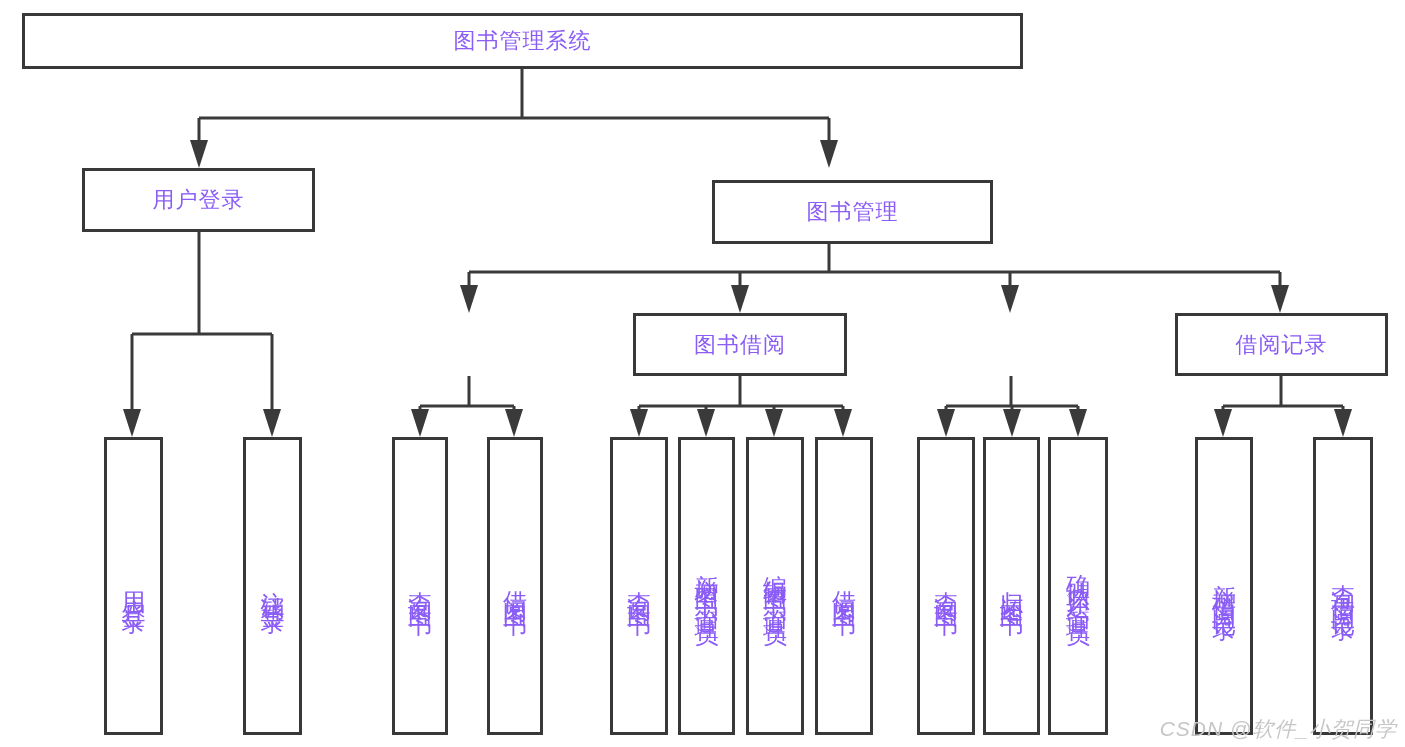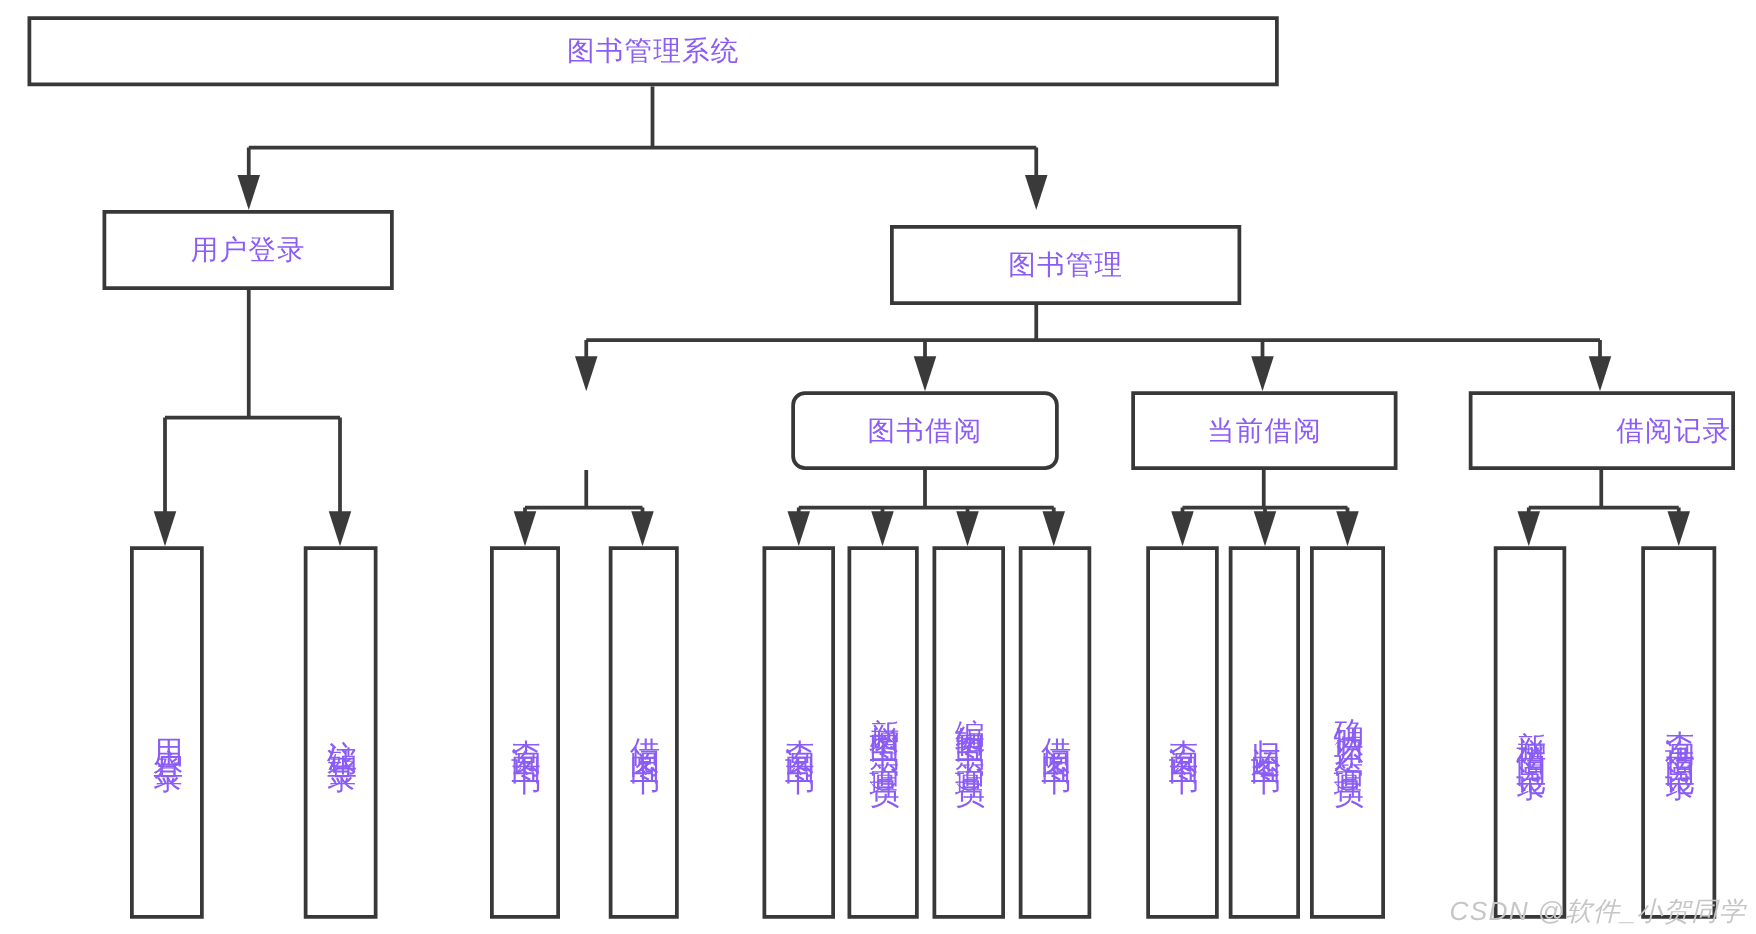--- a/index.html
+++ b/index.html
@@ -35,23 +35,23 @@
     text-orientation: mixed;
     font-size: 24px;
     letter-spacing: 7px;
     line-height: 1;
   }
   
   .n-root  { left: 22px;   top: 13px;  width: 1001px; height: 56px; }
   .n-l2a   { left: 82px;   top: 168px; width: 233px;  height: 64px; }
   .n-l2b   { left: 712px;  top: 168px; width: 281px;  height: 64px; margin-top: 12px; }
   .n-l3a   { left: 362px;  top: 313px; width: 216px;  height: 63px; }
-  .n-l3b   { left: 633px;  top: 313px; width: 214px;  height: 63px; border-radius: 11px; }
+  .n-l3b   { left: 633px;  top: 313px; width: 214px;  height: 63px; }
   .n-l3c   { left: 905px;  top: 313px; width: 213px;  height: 63px; }
-  .n-l3d   { left: 1175px; top: 313px; width: 213px;  height: 63px; justify-content: flex-end; }
+  .n-l3d   { left: 1175px; top: 313px; width: 213px;  height: 63px; }
   
   .v1  { left: 104px;  top: 437px; width: 59px; height: 298px; }
   .v2  { left: 243px;  top: 437px; width: 59px; height: 298px; }
   .v3  { left: 392px;  top: 437px; width: 56px; height: 298px; }
   .v4  { left: 487px;  top: 437px; width: 56px; height: 298px; }
   .v5  { left: 610px;  top: 437px; width: 58px; height: 298px; }
   .v6  { left: 678px;  top: 437px; width: 57px; height: 298px; }
   .v7  { left: 746px;  top: 437px; width: 58px; height: 298px; }
   .v8  { left: 815px;  top: 437px; width: 58px; height: 298px; }
   .v9  { left: 917px;  top: 437px; width: 58px; height: 298px; }
@@ -139,23 +139,20 @@
   <div class="node n-l2a">
     <span>用户登录</span>
   </div>
   <div class="node n-l2b">
     <span>图书管理</span>
   </div>
 
   <div class="node n-l3b">
     <span>图书借阅</span>
   </div>
-  <div class="node n-l3c">
-    <span>当前借阅</span>
-  </div>
   <div class="node n-l3d">
     <span>借阅记录</span>
   </div>
 
   <div class="node vnode v1">
     <span>用户登录</span>
   </div>
   <div class="node vnode v2">
     <span>注销登录</span>
   </div>

